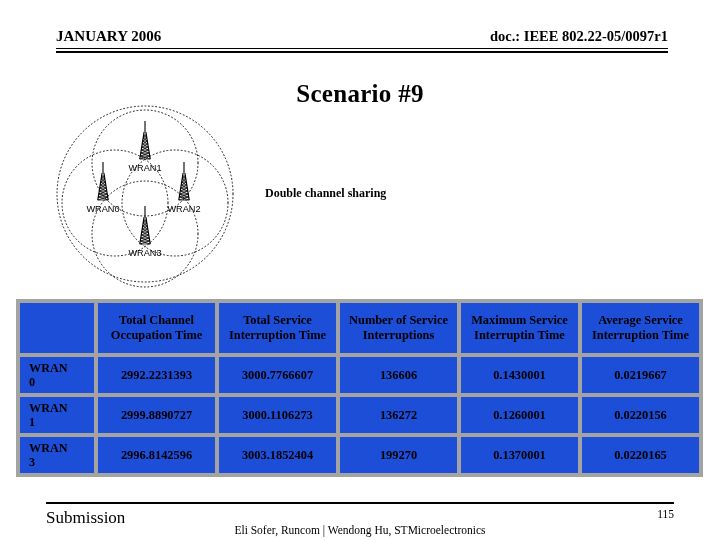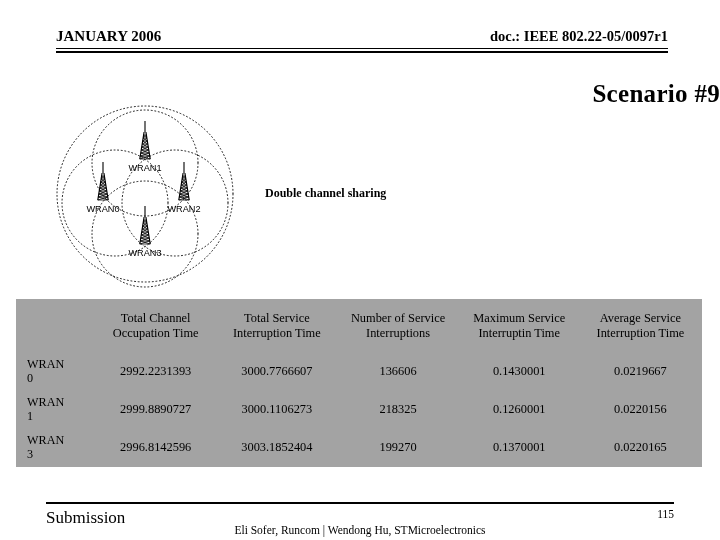--- a/index.html
+++ b/index.html
@@ -51,21 +51,21 @@
     border-bottom: 2px solid #000;
     height: 2px;
   }
 
   
   #slide-title {
     position: absolute;
     left: 0;
     top: 80px;
     width: 720px;
-    text-align: right;
+    text-align: center;
     font-size: 25px;
     font-weight: bold;
     font-family: "Liberation Serif", serif;
     letter-spacing: 0.3px;
   }
 
   
   #caption {
     position: absolute;
     left: 265px;
@@ -91,28 +91,28 @@
     position: absolute;
     left: 16px;
     top: 299px;
     width: 686px;
     border-collapse: collapse;
     table-layout: fixed;
     font-family: "Liberation Serif", serif;
     background: #ffffff;
   }
   #results-table td, #results-table th {
-    border: 2px solid #a3a3a3;
+    border: 4px solid #a3a3a3;
     padding: 0;
     text-align: center;
     vertical-align: middle;
-    font-weight: normal;
+    font-weight: bold;
     font-size: 12.4px;
     line-height: 1.18;
-    background: #a3a3a3;
+    background: #1d4ed8;
   }
   #results-table thead th {
     height: 46px;
     padding: 2px 3px;
   }
   #results-table tbody td {
     height: 34px;
     padding: 1px 21px;
   }
   #results-table tbody td.rowlabel {
@@ -289,21 +289,21 @@
       <td>2992.2231393</td>
       <td>3000.7766607</td>
       <td>136606</td>
       <td>0.1430001</td>
       <td>0.0219667</td>
     </tr>
     <tr>
       <td class="rowlabel">WRAN 1</td>
       <td>2999.8890727</td>
       <td>3000.1106273</td>
-      <td>218325</td>
+      <td>136272</td>
       <td>0.1260001</td>
       <td>0.0220156</td>
     </tr>
     <tr>
       <td class="rowlabel">WRAN 3</td>
       <td>2996.8142596</td>
       <td>3003.1852404</td>
       <td>199270</td>
       <td>0.1370001</td>
       <td>0.0220165</td>

